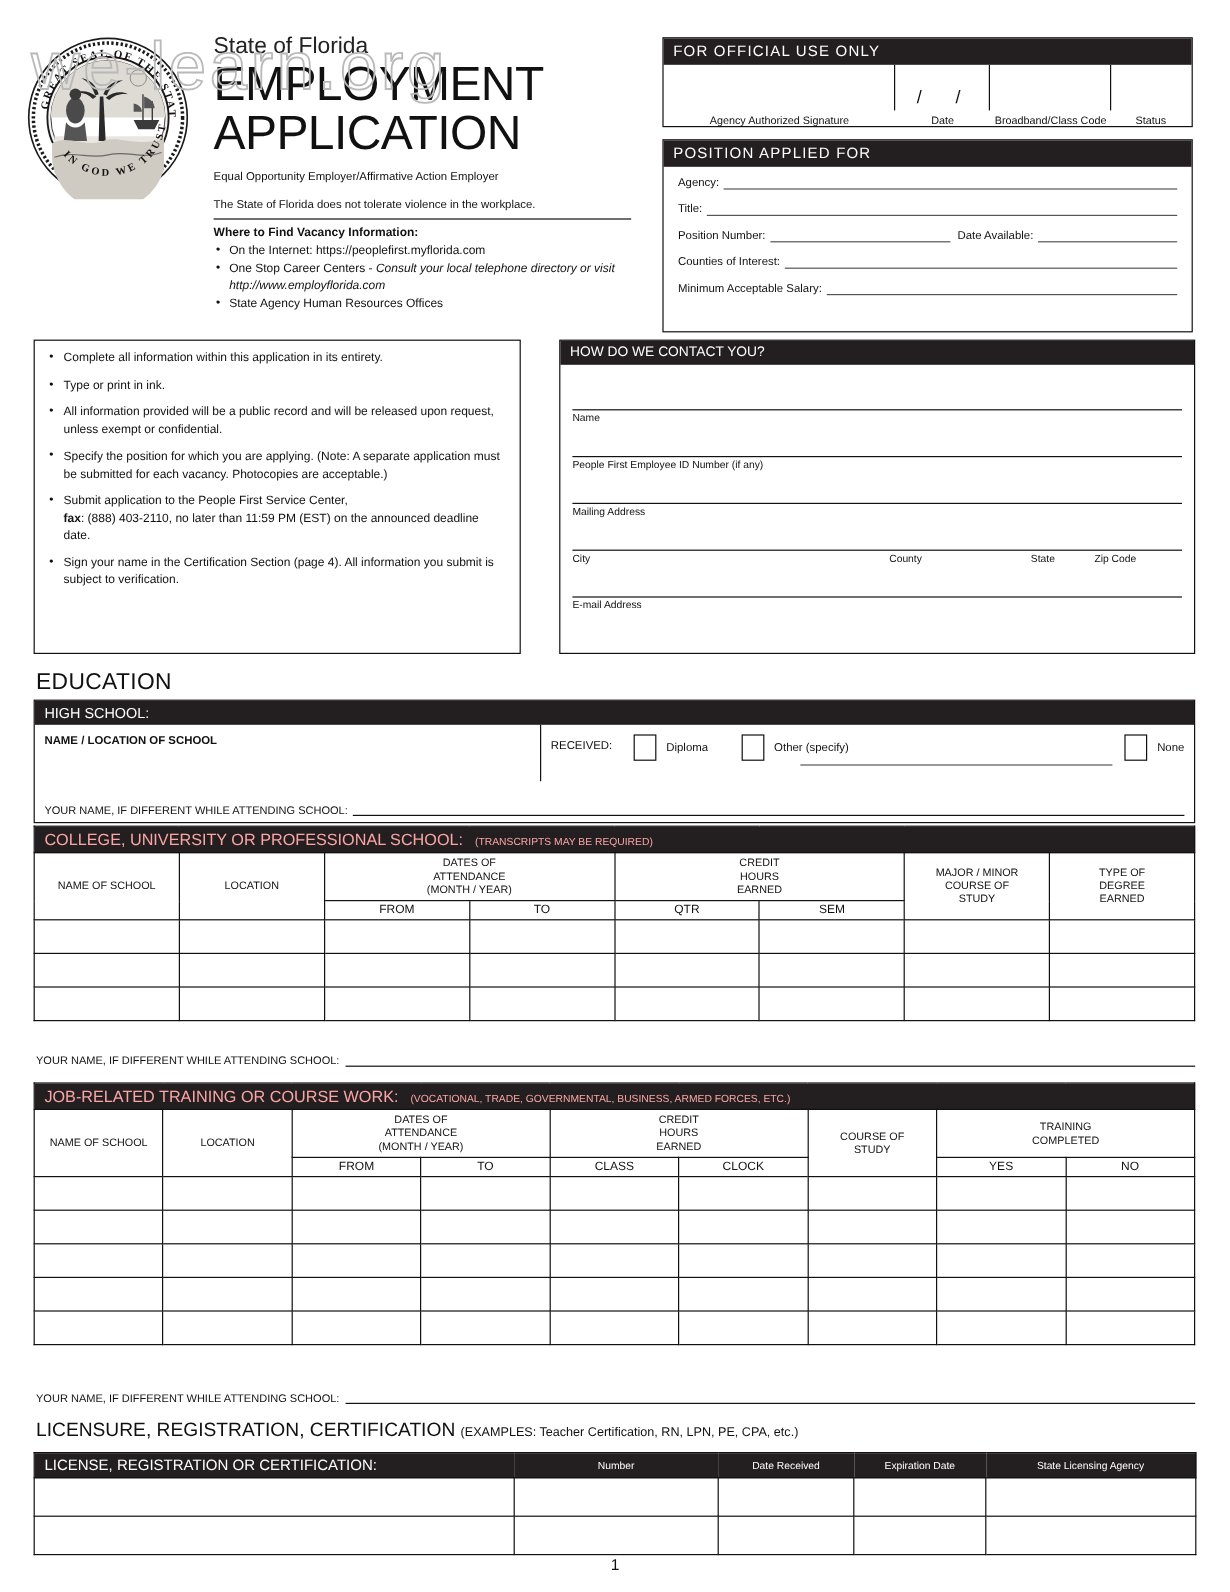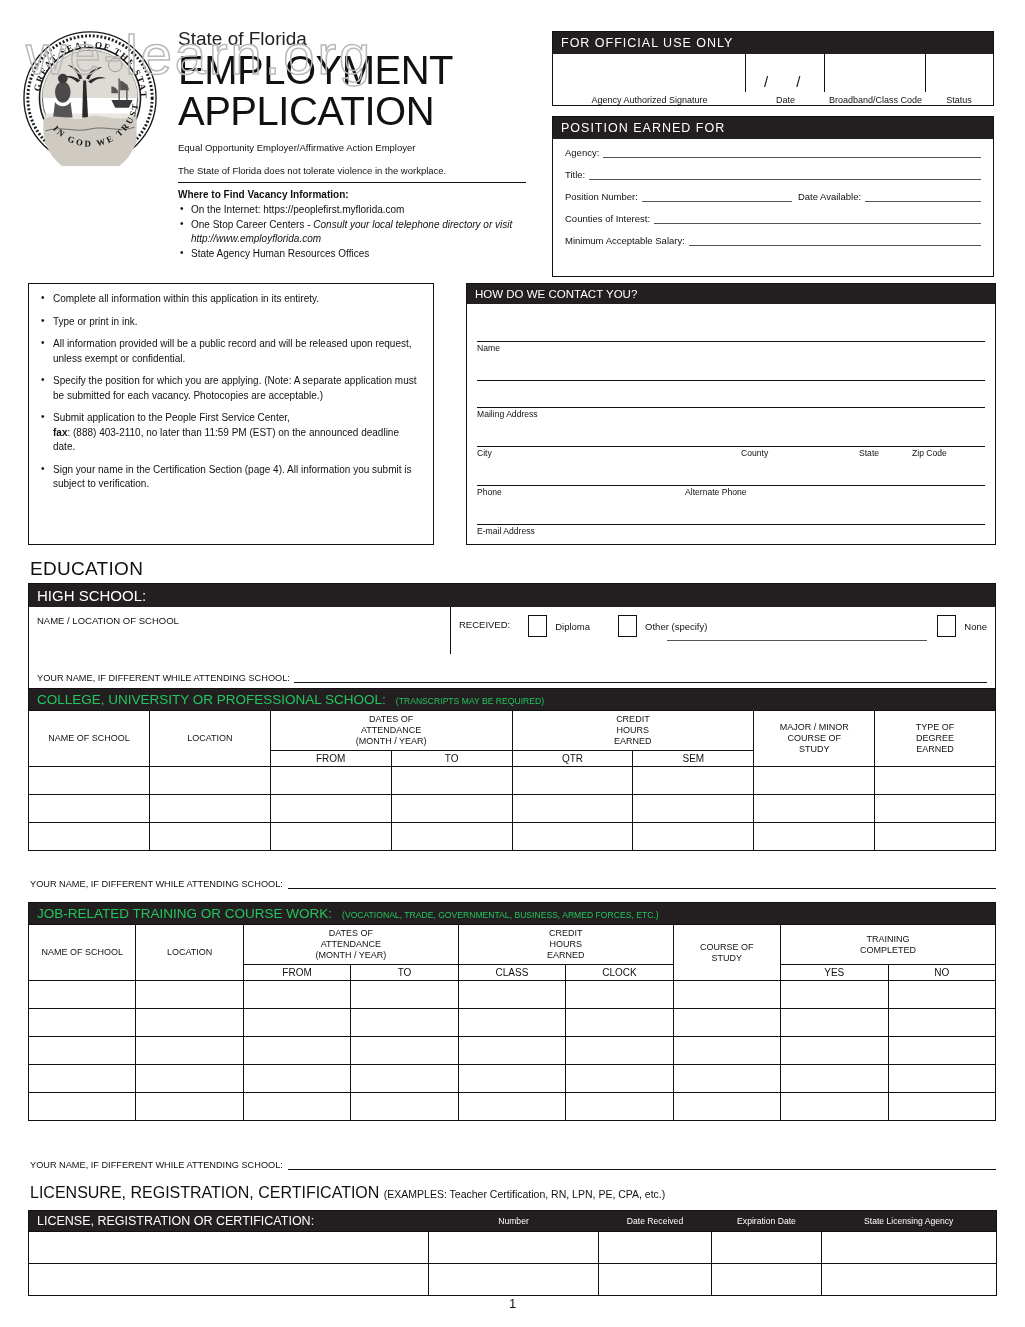--- a/index.html
+++ b/index.html
@@ -67,34 +67,34 @@
   .contbox{ position:absolute; left:438px; top:0; width:530px; height:262px; border:1.6px solid #111; }
   .contbody{ padding:24px 10px 0 10px; }
   .cgroup{ margin-bottom:13px; }
   .cline{ border-bottom:1.4px solid #111; height:14px; }
   .clabels{ font-size:8.6px; padding-top:1px; position:relative; height:12px;}
   .clabels span{ position:absolute; top:1px; }
 
   
   .edu-h{ position:absolute; left:30px; top:558px; font-size:19px; letter-spacing:0.3px;}
   .hsbox{ position:absolute; left:28px; top:583px; width:968px; border:1.6px solid #111; }
-  .hs-title{ background:#231f20; color:#fff; font-size:15px; padding:3px 8px; }
+  .hs-title{ background:#231f20; color:#fff; font-size:12px; padding:3px 8px; }
   .hs-row{ display:flex; height:47px; }
-  .hs-left{ width:422px; border-right:1.6px solid #111; font-size:9.5px; padding:8px 0 0 8px;}
+  .hs-left{ width:422px; border-right:1.6px solid #111; font-size:9.5px; padding:8px 0 0 8px;font-weight:bold;}
   .hs-right{ flex:1; display:flex; align-items:flex-start; padding:8px 6px 0 8px; font-size:9.5px; position:relative;}
   .cbx{ width:19px; height:22px; border:1.6px solid #111; background:#fff; display:inline-block; }
   .cbwrap{ display:flex; align-items:center; gap:8px; }
   .otherline{ position:absolute; left:216px; top:33px; width:260px; border-bottom:1px solid #555;}
   .namediff{ height:34px; display:flex; align-items:flex-end; padding:0 8px 5px 8px; font-size:9.2px;}
   .namediff .ln{ flex:1; border-bottom:1.4px solid #111; height:10px; margin-left:4px; }
 
   
   .gtable{ width:968px; border:1.6px solid #111; border-collapse:collapse; table-layout:fixed; }
   .gtable td, .gtable th{ border:1px solid #111; font-weight:normal; }
-  .tbl-title{ background:#231f20; color:#22c55e; font-size:13.5px; padding:3px 8px; text-align:left; border:none !important;}
+  .tbl-title{ background:#231f20; color:#fca5a5; font-size:13.5px; padding:3px 8px; text-align:left; border:none !important;}
   .tbl-title small{ font-size:8.6px; letter-spacing:0; margin-left:10px;}
   .hdr{ font-size:9px; text-align:center; line-height:11px; vertical-align:middle; padding:3px 1px; }
   .sub{ font-size:10px; text-align:center; padding:2px 1px;}
   .datarow td{ height:28px; }
 
   .collegewrap{ position:absolute; left:28px; top:688px; }
   .namediff2{ position:absolute; left:30px; width:966px; display:flex; align-items:flex-end; font-size:9.2px;}
   .namediff2 .ln{ flex:1; border-bottom:1.4px solid #111; height:10px; margin-left:5px;}
 
   .trainwrap{ position:absolute; left:28px; top:902px; }
@@ -178,21 +178,21 @@
       </div>
       <div class="off-labels">
         <div style="width:193px">Agency Authorized Signature</div>
         <div style="width:79px">Date</div>
         <div style="width:101px">Broadband/Class Code</div>
         <div style="width:66px">Status</div>
       </div>
     </div>
 
     <div class="posbox">
-      <div class="blackbar">POSITION EARNED FOR</div>
+      <div class="blackbar">POSITION APPLIED FOR</div>
       <div class="posbody">
         <div class="fline">
           <span class="lbl">Agency:</span>
           <span class="ln"></span>
         </div>
         <div class="fline">
           <span class="lbl">Title:</span>
           <span class="ln"></span>
         </div>
         <div class="fline">
@@ -232,41 +232,37 @@
       <div class="blackbar" style="font-size:11.5px;letter-spacing:0">HOW DO WE CONTACT YOU?</div>
       <div class="contbody">
         <div class="cgroup">
           <div class="cline"></div>
           <div class="clabels">
               <span>Name</span>
             </div>
         </div>
         <div class="cgroup">
           <div class="cline"></div>
+          <div class="clabels">
+              <span>People First Employee ID Number (if any)</span>
+            </div>
         </div>
         <div class="cgroup">
           <div class="cline"></div>
           <div class="clabels">
               <span>Mailing Address</span>
             </div>
         </div>
         <div class="cgroup">
           <div class="cline"></div>
           <div class="clabels">
             <span style="left:0">City</span>
             <span style="left:264px">County</span>
             <span style="left:382px">State</span>
             <span style="left:435px">Zip Code</span>
-          </div>
-        </div>
-        <div class="cgroup">
-          <div class="cline"></div>
-          <div class="clabels">
-            <span style="left:0">Phone</span>
-            <span style="left:208px">Alternate Phone</span>
           </div>
         </div>
         <div class="cgroup">
           <div class="cline"></div>
           <div class="clabels">
               <span>E-mail Address</span>
             </div>
         </div>
       </div>
     </div>

